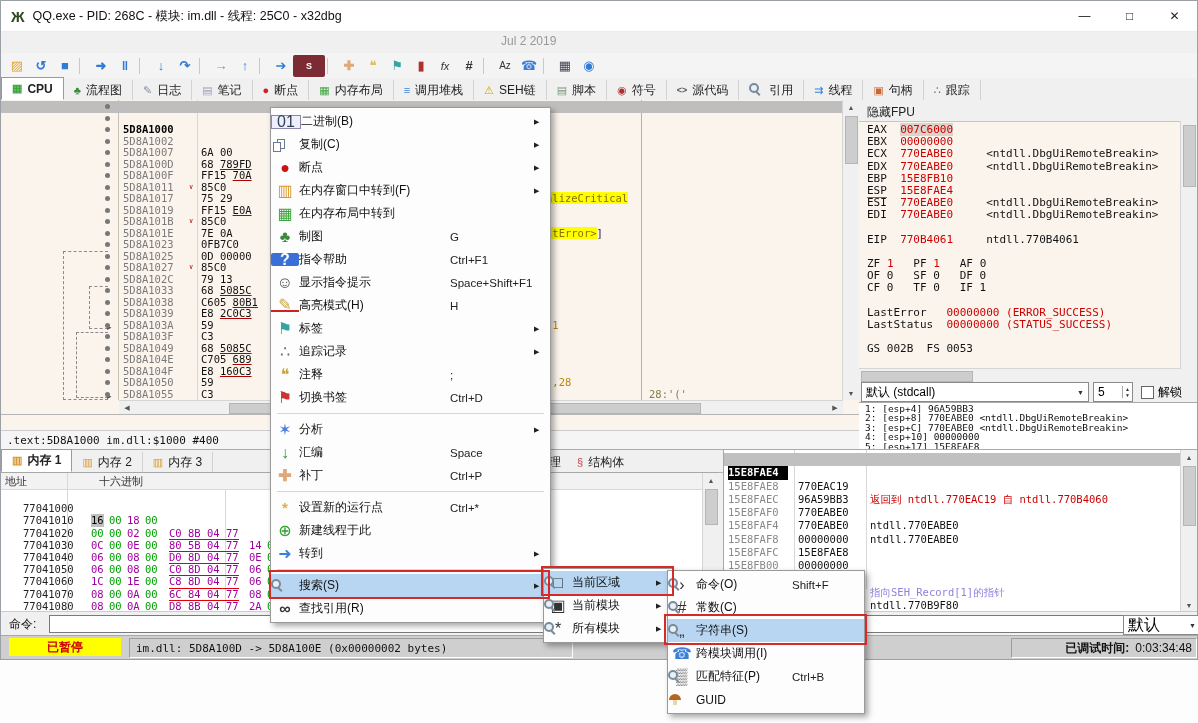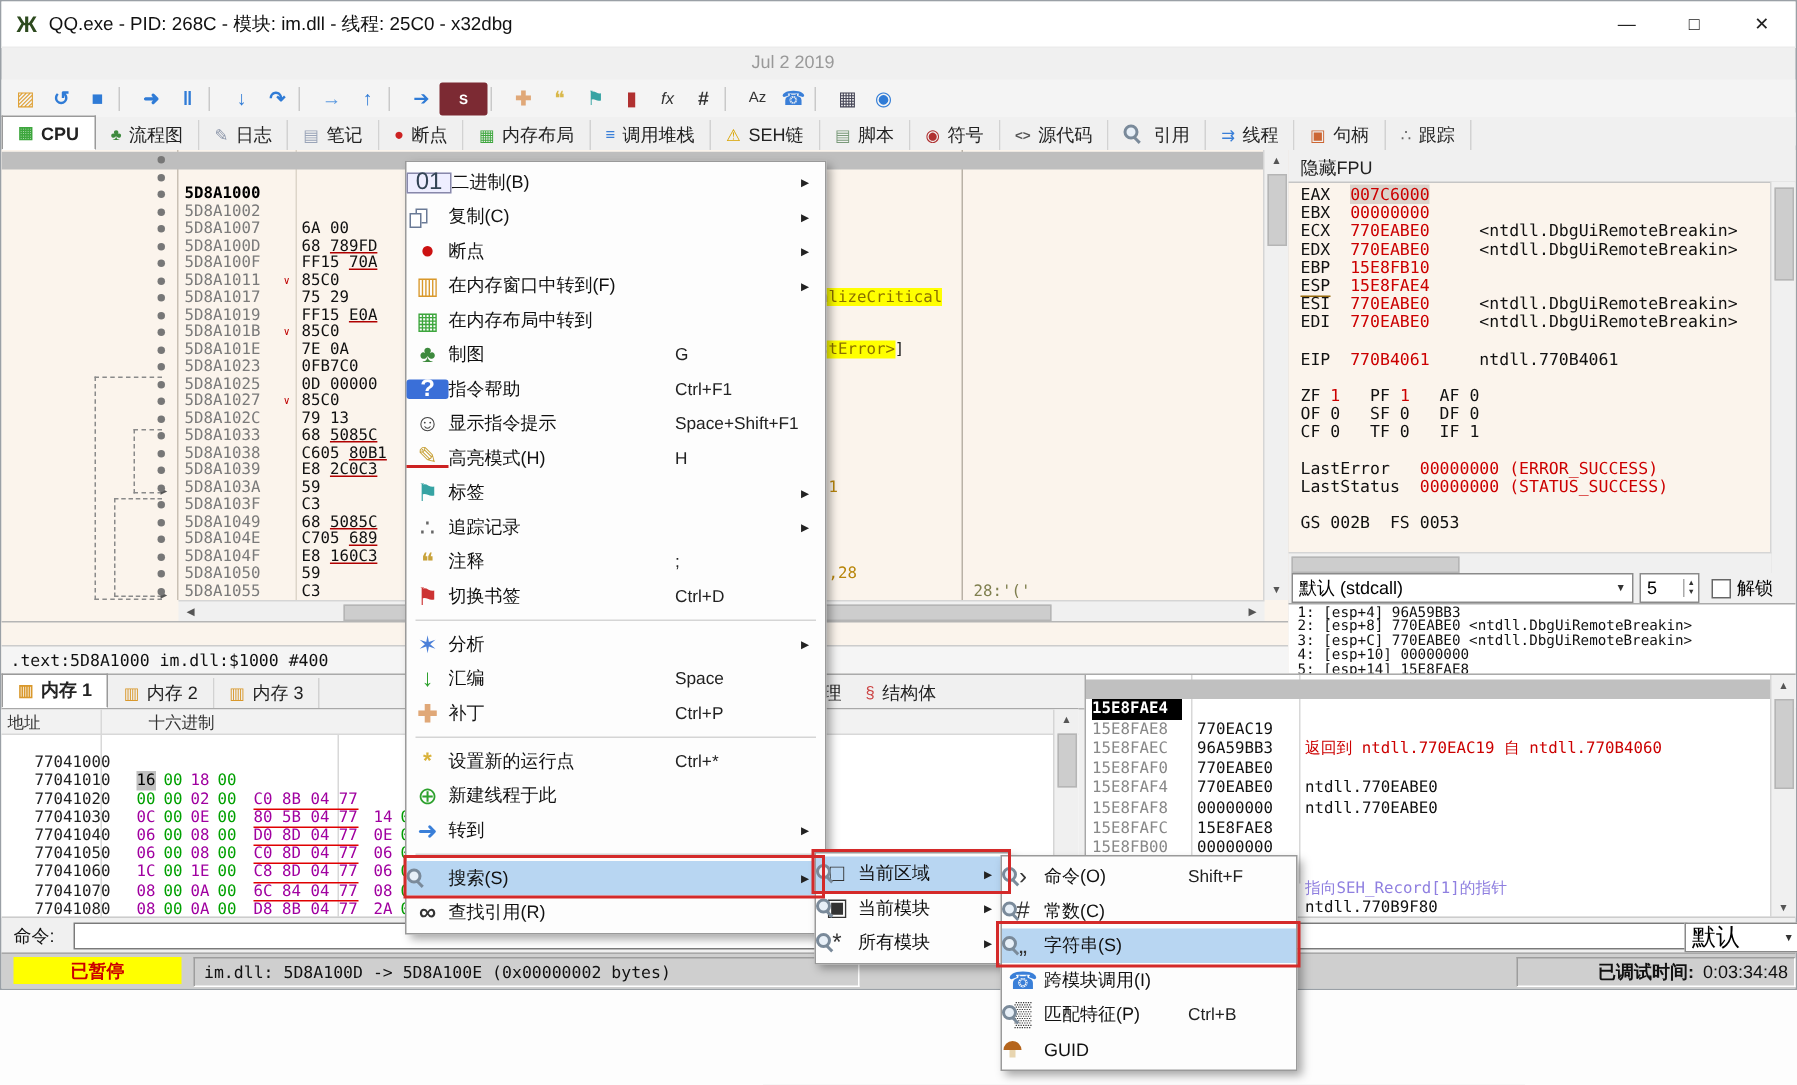--- a/index.html
+++ b/index.html
@@ -617,21 +617,21 @@
           </span>
           <span class="chk"></span>
           <span>解锁</span>
         </div>
         <div id="regargs">
 
         <div class="aline">1: [esp+4] 96A59BB3</div>
             <div class="aline">2: [esp+8] 770EABE0 &lt;ntdll.DbgUiRemoteBreakin&gt;</div>
             <div class="aline">3: [esp+C] 770EABE0 &lt;ntdll.DbgUiRemoteBreakin&gt;</div>
             <div class="aline">4: [esp+10] 00000000</div>
-            <div class="aline">5: [esp+14] 15E8FAE8</div>
+            <div class="aline">5: [esp+17] 15E8FAE8</div>
           </div>
       </div>
     </div>
 
     <div id="bottom">
       <div id="memtabs" class="tabbar">
 
       <span class="tab" data-state="active">
             <span class="ticon" style="color:#d9982b">▥</span>
             <span>内存 1</span>

